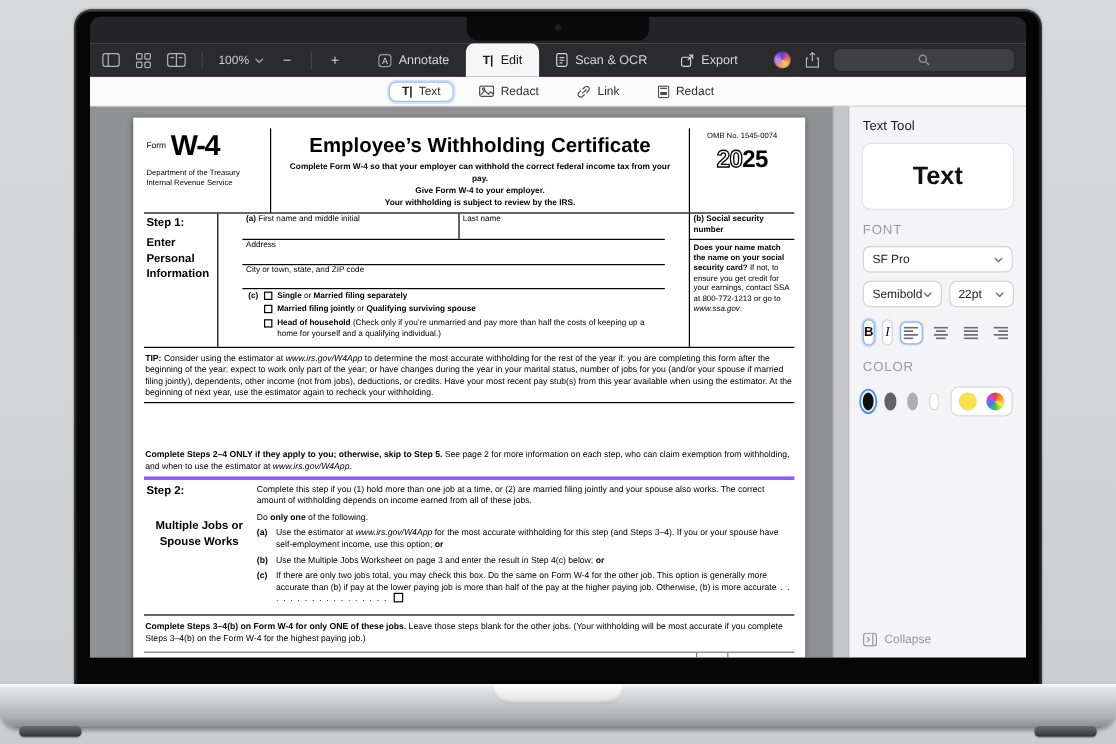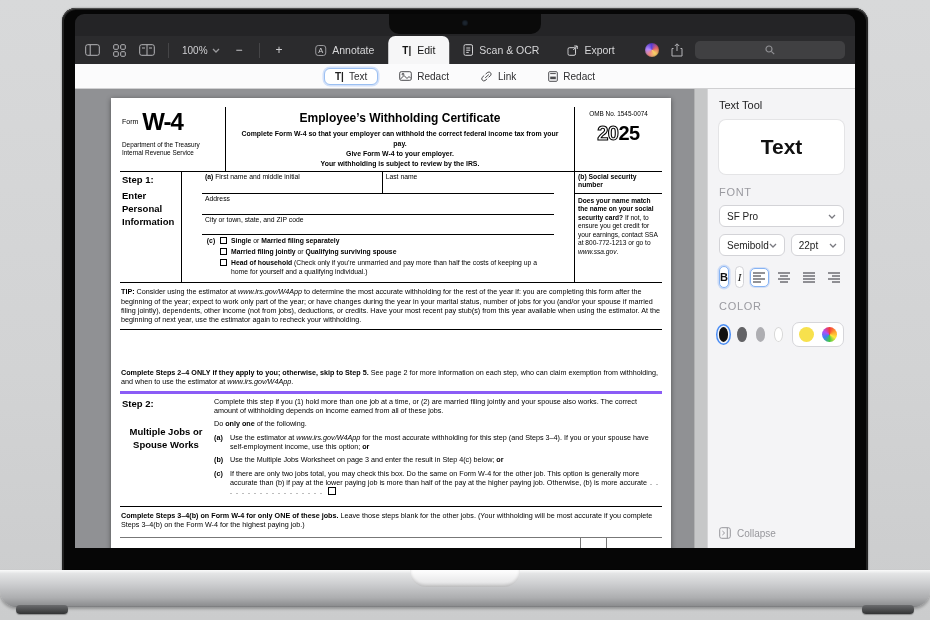--- a/index.html
+++ b/index.html
@@ -82,21 +82,21 @@
 
   
   .fm { font-size:7.2px; line-height:1.3; color:#000; }
   .fm-head { display:flex; border-bottom:1.5px solid #000;justify-content:flex-end; }
   .fm-head-left { width:106px; border-right:1px solid #000; padding:4px 4px 2px 2px; }
   .fm-formline { display:flex; align-items:center; gap:4px; }
   .fm-formword { font-size:7px; }
   .fm-number { font-size:24px; font-weight:800; letter-spacing:-1px; line-height:.9; }
   .fm-dept { font-size:6.4px; margin-top:8px; line-height:1.25; }
   .fm-head-center { flex:1; text-align:center; padding:3px 8px 2px; }
-  .fm-title { font-size:12px; font-weight:800; margin-top:1px; }
+  .fm-title { font-size:17px; font-weight:800; margin-top:1px; }
   .fm-sub { font-size:6.9px; font-weight:700; line-height:1.45; margin-top:2px; }
   .fm-head-right { width:88px; border-left:1px solid #000; text-align:center; padding-top:3px; }
   .fm-omb { font-size:6.4px; }
   .fm-year { font-size:20px; font-weight:800; letter-spacing:-.5px; margin-top:2px; }
   .fm-year .outline { color:#fff; -webkit-text-stroke:1.1px #000; }
 
   .fm-s1 { display:flex; border-bottom:1.5px solid #000;gap:20px; }
   .s1-left { width:62px; border-right:1px solid #000; padding:2px 2px; font-size:9.5px; font-weight:800; line-height:1.35; }
   .s1-left .lbl2 { margin-top:4px; }
   .s1-mid { flex:1; display:flex; flex-direction:column; }

